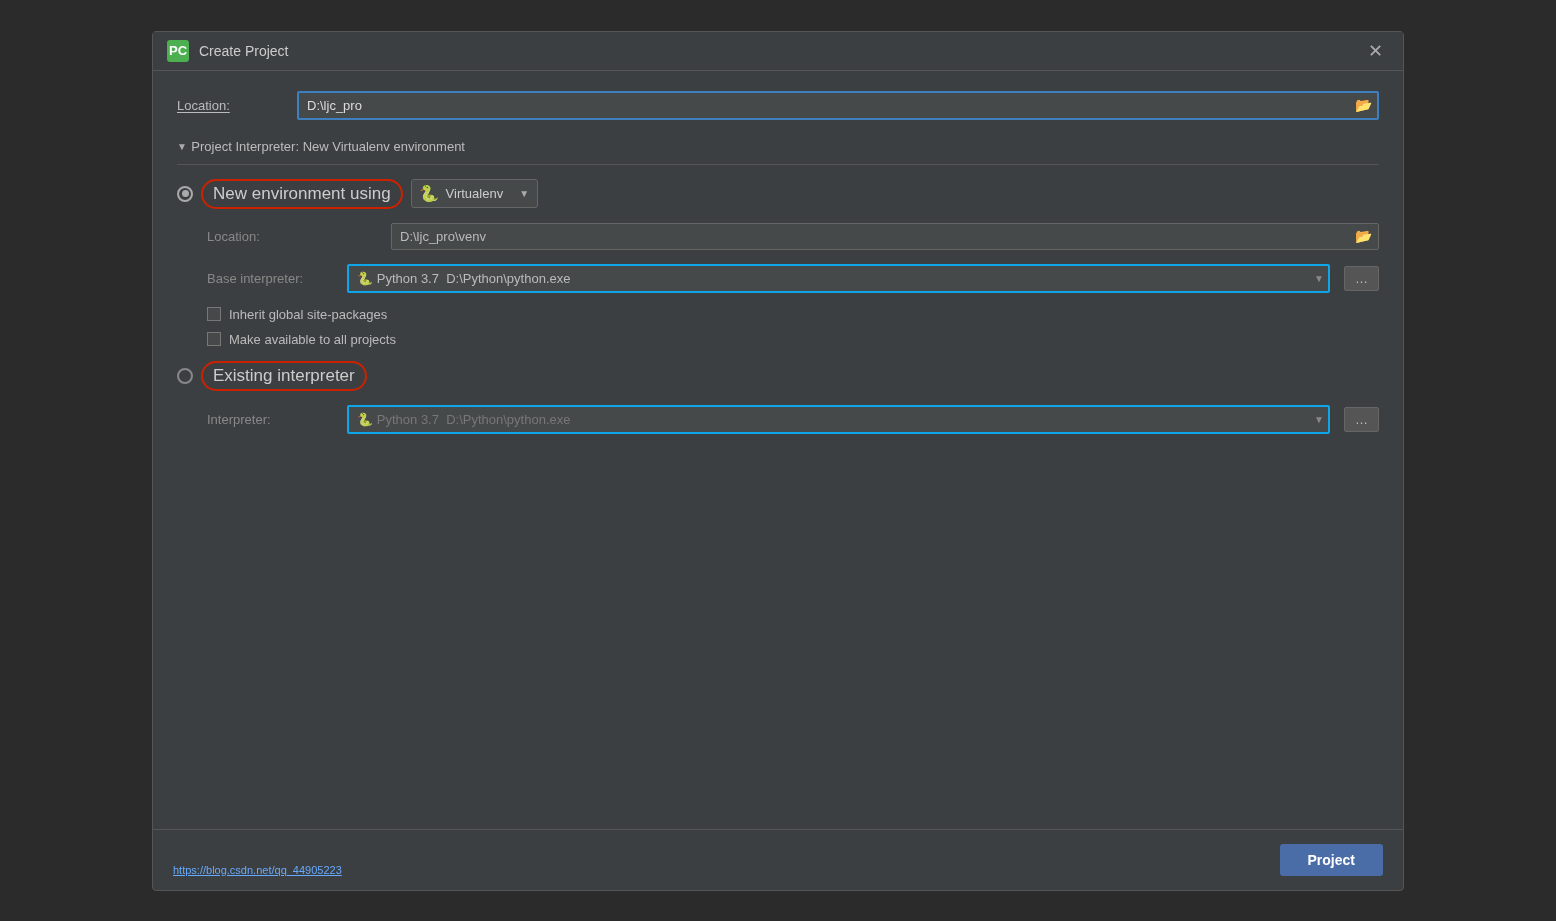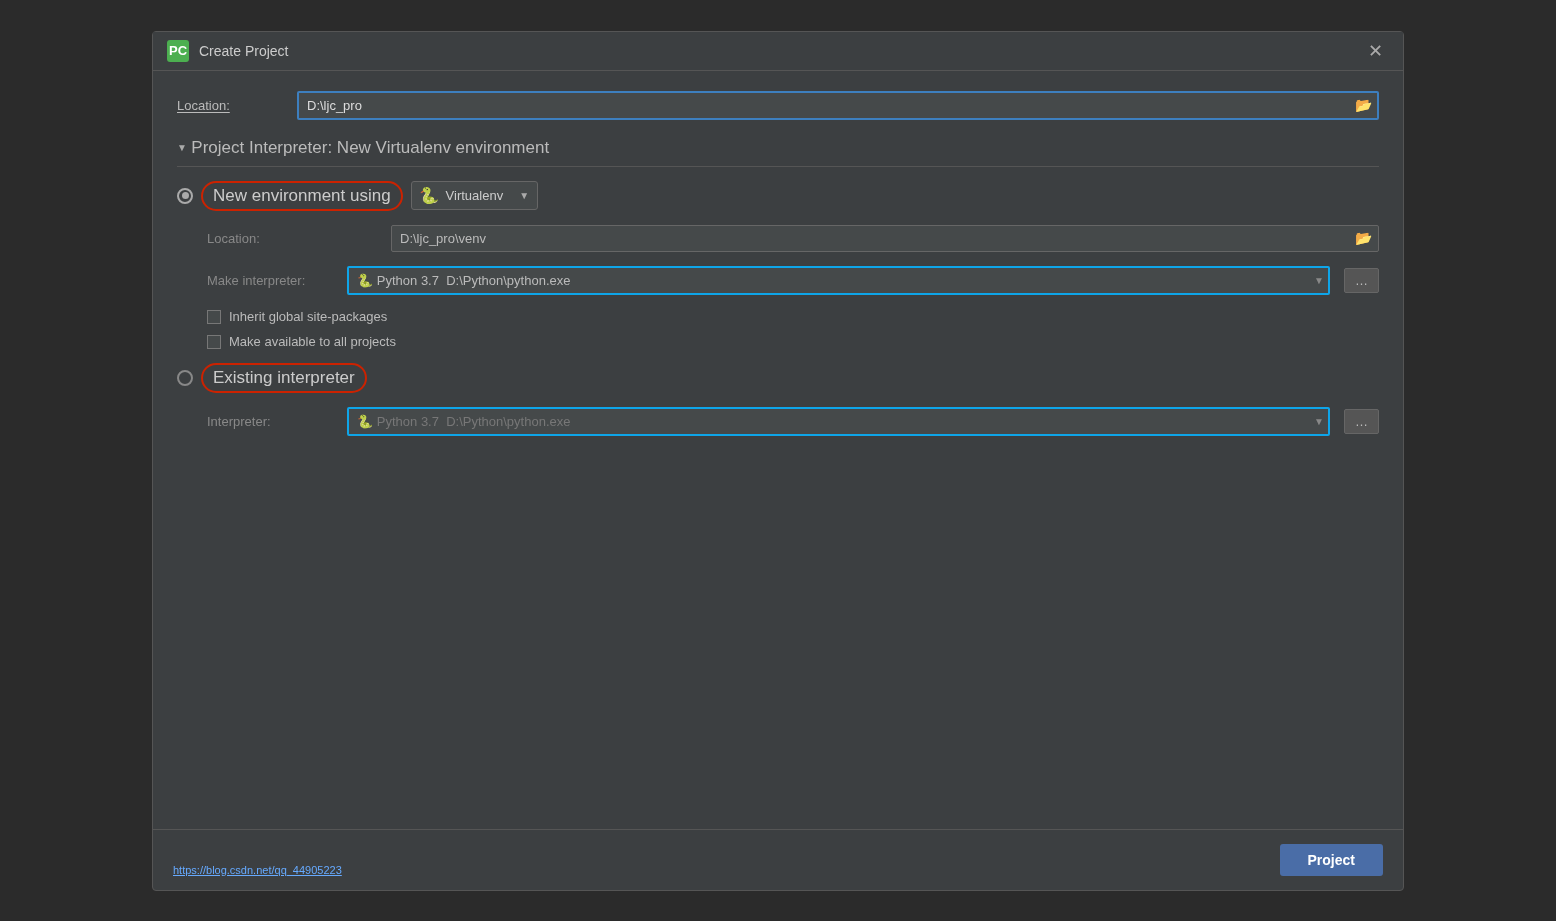--- a/index.html
+++ b/index.html
@@ -223,21 +223,21 @@
       border: 1px solid #666;
       color: #bbb;
       font-size: 13px;
       padding: 4px 10px;
       cursor: pointer;
       border-radius: 2px;
       margin-left: 4px;
     }
     .checkbox-row {
       display: flex;
-      align-items: flex-end;
+      align-items: flex-start;
       gap: 8px;
       margin-bottom: 10px;
     }
     .checkbox-box {
       width: 14px;
       height: 14px;
       border: 1px solid #777;
       background: #45494a;
       display: flex;
       align-items: center;
@@ -280,21 +280,21 @@
     }
     .section-title-row {
       display: flex;
       align-items: center;
       margin-bottom: 14px;
       padding-bottom: 8px;
       border-bottom: 1px solid #555;
     }
     .section-title {
       color: #bbb;
-      font-size: 17px;
+      font-size: 13px;
     }
   </style>
 </head>
 <body>
 
 <div class="dialog">
 
   <div class="title-bar">
     <div class="title-bar-icon">
       <span>PC</span>
@@ -339,21 +339,21 @@
         <span class="sub-field-label">Location:</span>
         <div class="sub-input-wrapper">
           <input class="sub-input" type="text" value="D:\ljc_pro\venv" style="">
           <button class="folder-icon-btn">
             <span>📂</span>
           </button>
         </div>
       </div>
 
       <div class="sub-field-row">
-        <span class="sub-field-label">Make interpreter:</span>
+        <span class="sub-field-label">Base interpreter:</span>
         <div class="interpreter-input-wrapper">
           <input class="interpreter-input" type="text" value="🐍 Python 3.7  D:\Python\python.exe" style="">
           <button class="dropdown-btn">▼</button>
         </div>
         <button class="ellipsis-btn">…</button>
       </div>
 
       <div class="checkbox-row">
         <div class="checkbox-box"></div>
         <span class="checkbox-label">Inherit global site-packages</span>

